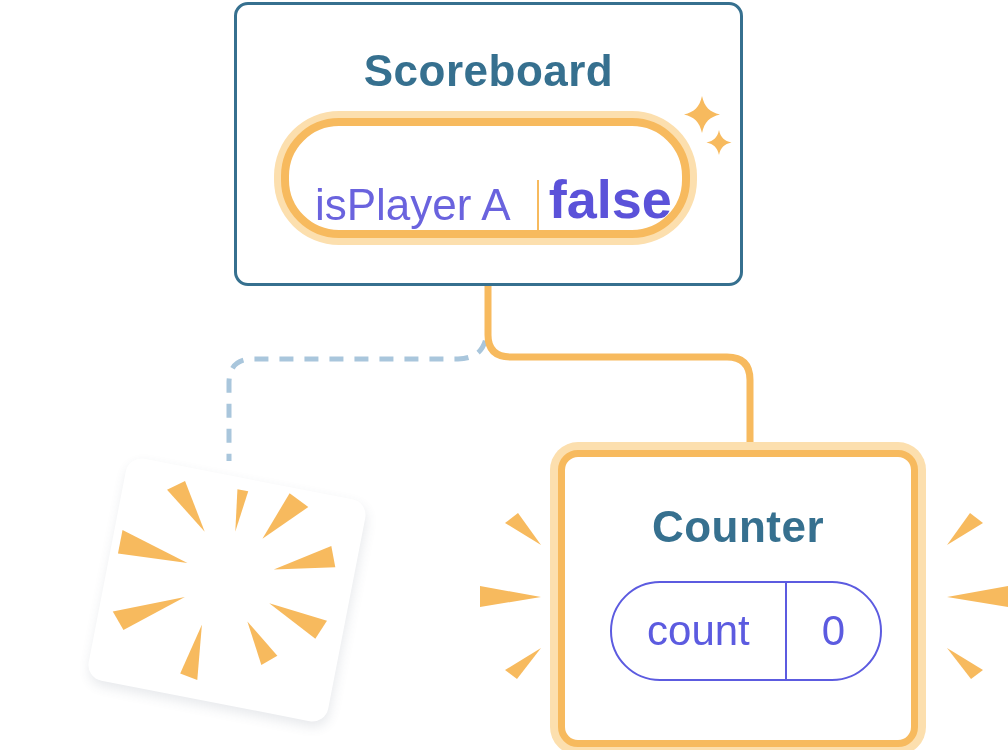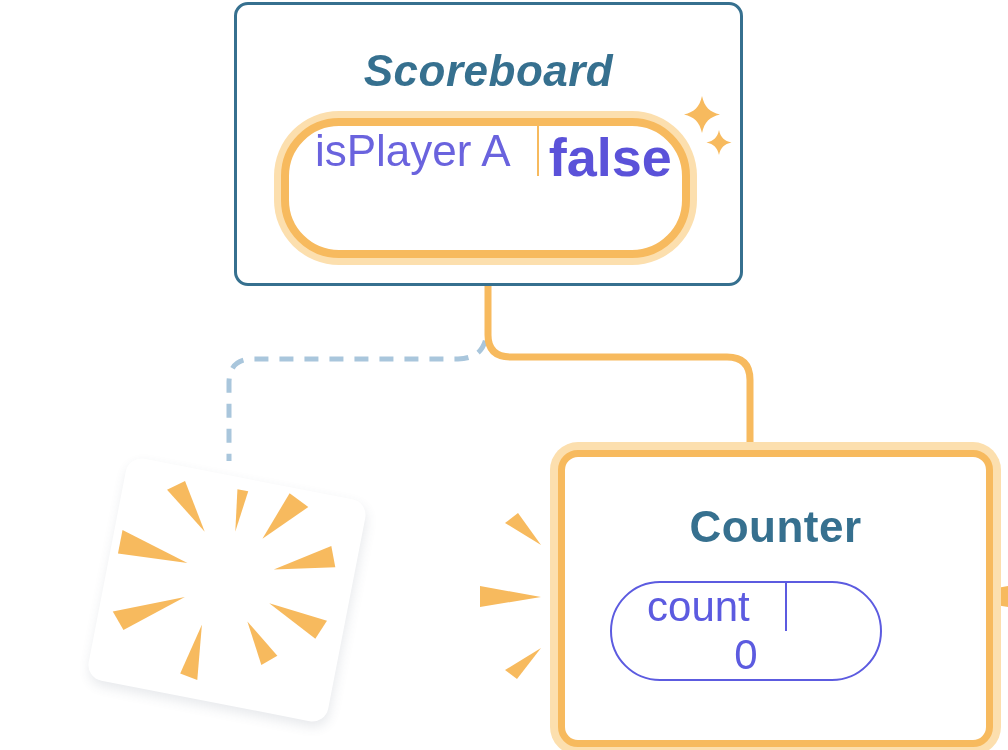--- a/index.html
+++ b/index.html
@@ -19,47 +19,47 @@
   
   .scoreboard-card{
     position:absolute;left:234px;top:2px;width:509px;height:284px;
     background:var(--card-bg);border:3px solid var(--teal);border-radius:14px;
     box-sizing:border-box;z-index:2;
   }
   .card-title{
     text-align:center;font-size:44px;font-weight:600;color:var(--teal);
     line-height:1;letter-spacing:0.5px;
   }
-  .scoreboard-card .card-title{margin-top:44px;font-style:italic;}
+  .scoreboard-card .card-title{margin-top:44px;}
 
   .state-pill{
-    position:absolute;left:44px;top:113px;width:409px;height:140px;
+    position:absolute;left:44px;top:113px;width:409px;height:120px;
     box-sizing:border-box;background:var(--card-bg);
     border:8px solid var(--orange);border-radius:58px;
     box-shadow:0 0 0 7px var(--orange-light);
-    display:flex;align-items:flex-start;overflow:hidden;
+    display:flex;align-items:flex-end;overflow:hidden;
   }
   .pill-cell{display:flex;align-items:center;justify-content:center;}
   .state-pill .pill-key{width:63%;border-right:2px solid var(--orange);
     font-size:44px;color:var(--purple);}
   .state-pill .pill-value{flex:1;font-size:54px;font-weight:700;color:var(--purple-bold);}
 
   
   .counter-card{
-    position:absolute;left:558px;top:450px;width:435px;height:297px;
+    position:absolute;left:558px;top:450px;width:360px;height:297px;
     background:var(--card-bg);border:7px solid var(--orange);border-radius:20px;
     box-shadow:0 0 0 8px var(--orange-light);
     box-sizing:border-box;z-index:2;
   }
   .counter-card .card-title{margin-top:48px;}
   .counter-pill{
     position:absolute;left:45px;top:124px;width:272px;height:100px;
     box-sizing:border-box;background:var(--card-bg);
     border:2px solid var(--counter-purple);border-radius:50px;
-    display:flex;align-items:stretch;overflow:hidden;flex-direction:column;
+    display:flex;align-items:stretch;overflow:hidden;
   }
   .counter-pill .pill-key{width:64.5%;border-right:2px solid var(--counter-purple);
     font-size:42px;color:var(--counter-purple);}
   .counter-pill .pill-value{flex:1;font-size:42px;color:var(--counter-purple);}
 
   
   .poof-card{
     position:absolute;left:105px;top:477px;width:244px;height:226px;
     background:var(--card-bg);border-radius:16px;
     transform:rotate(11deg);

